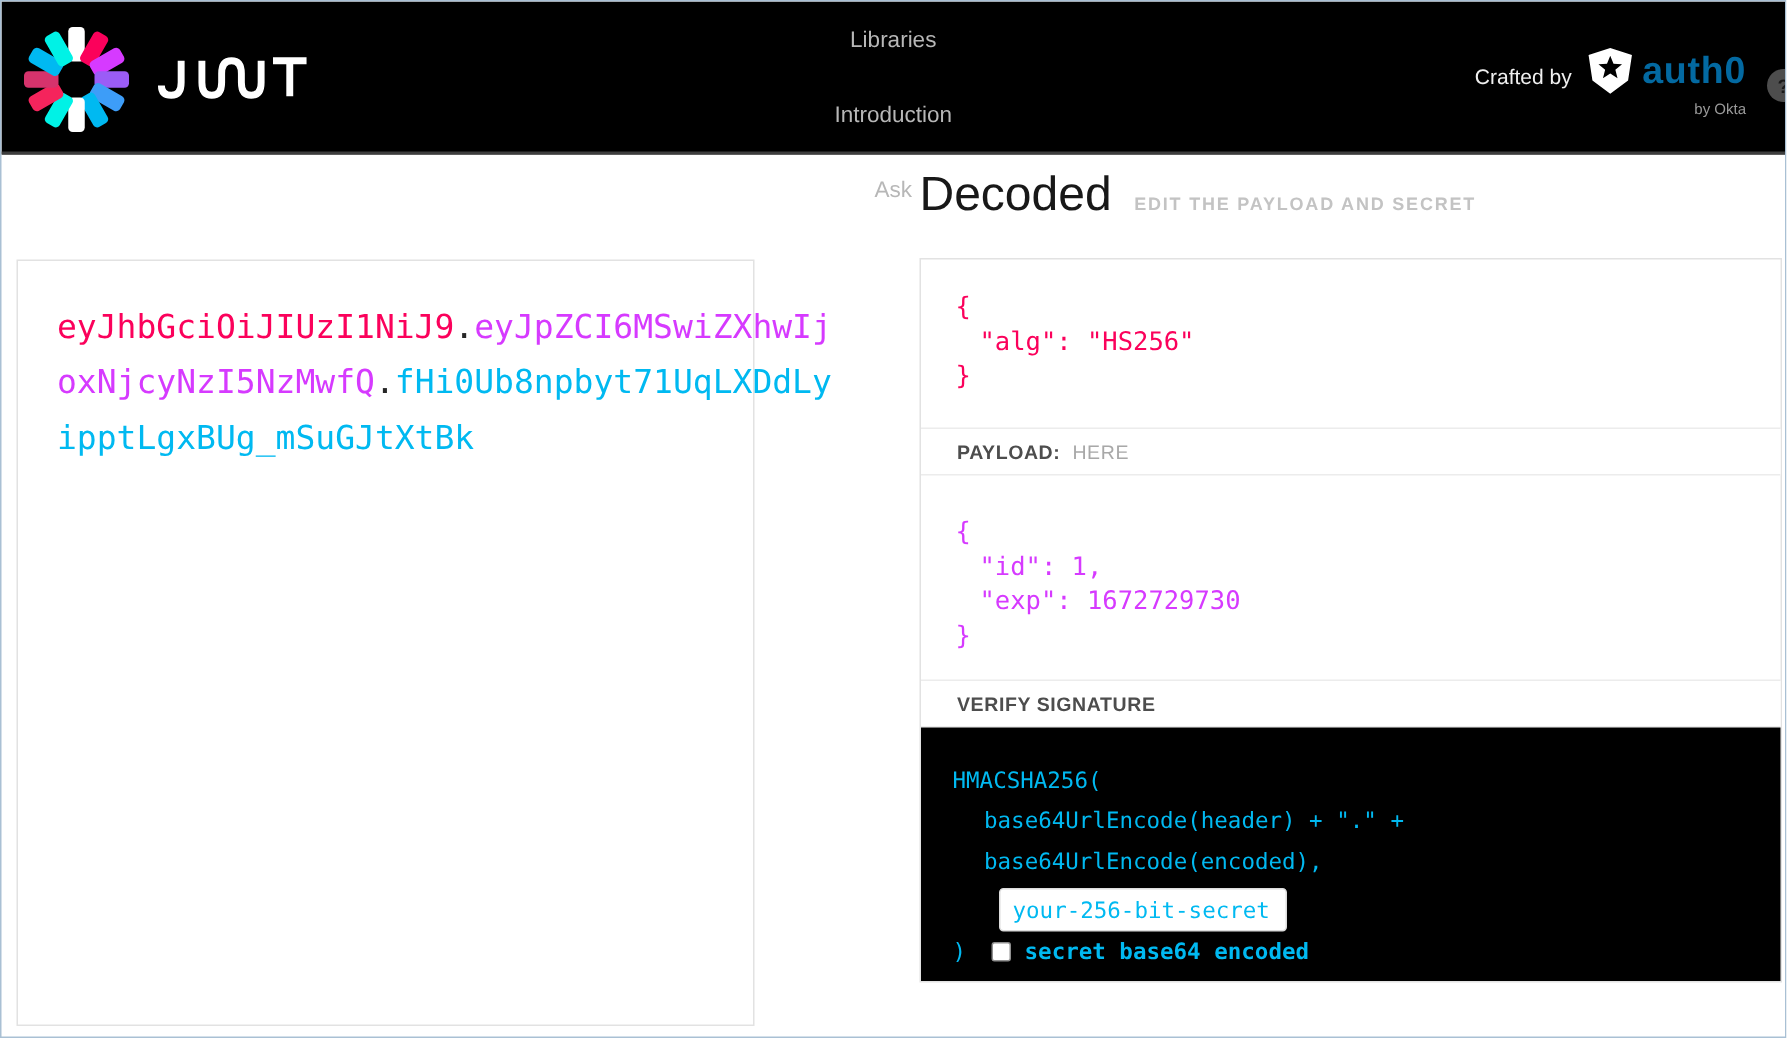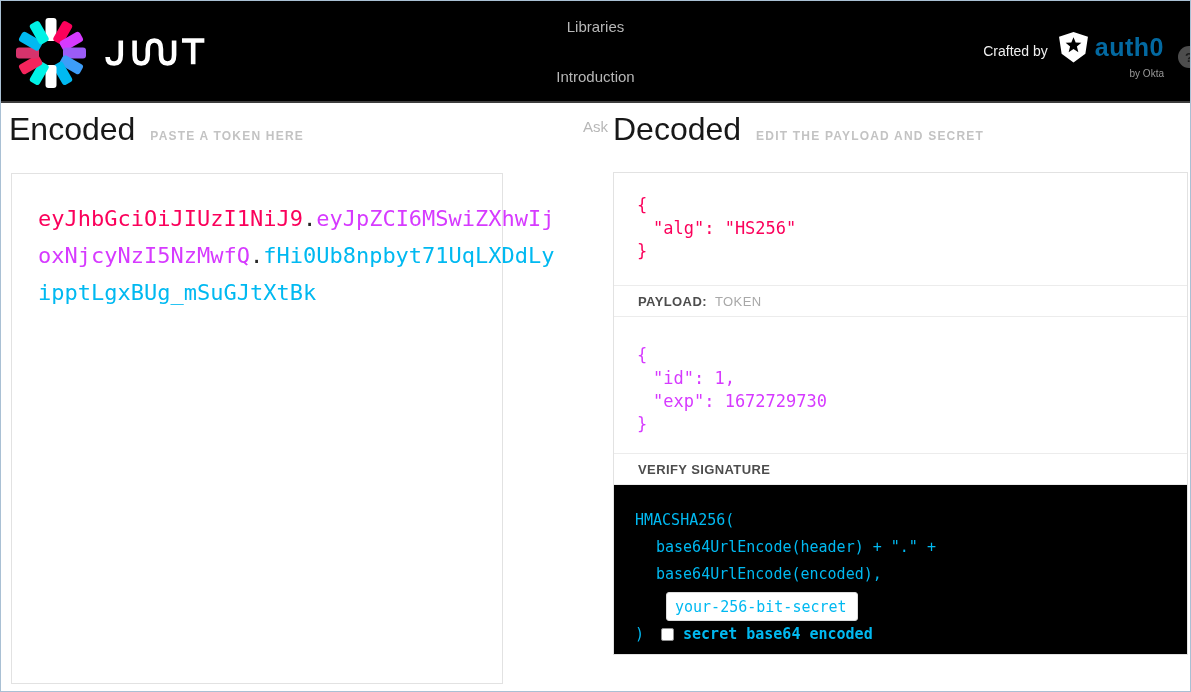--- a/index.html
+++ b/index.html
@@ -148,44 +148,40 @@
                M15,5 L17.1,10.2 L22.6,10.5 L18.3,14.1 L19.7,19.5 L15,16.5 L10.3,19.5 L11.7,14.1 L7.4,10.5 L12.9,10.2 Z"></path>
         </svg>
         <span class="auth0-text">auth0</span>
         <span class="by-okta">by Okta</span>
       </div>
     </div>
 
     <div class="help-bubble">?</div>
   </header>
 
-  <div class="title-row left">
-    <h1 class="col-title">Encoded</h1>
-    <span class="col-hint">PASTE A TOKEN HERE</span>
-  </div>
   <div class="title-row right">
     <h1 class="col-title">Decoded</h1>
     <span class="col-hint">EDIT THE PAYLOAD AND SECRET</span>
   </div>
 
   <div class="token-box">
     <div class="token-text"><span class="tok-header">eyJhbGciOiJIUzI1NiJ9</span><span class="tok-dot">.</span><span class="tok-payload">eyJpZCI6MSwiZXhwIjoxNjcyNzI5NzMwfQ</span><span class="tok-dot">.</span><span class="tok-signature">fHi0Ub8npbyt71UqLXDdLyipptLgxBUg_mSuGJtXtBk</span></div>
   </div>
 
   <div class="decoded-panel">
 
     <div class="json-area hdr">
       <div class="jline">{</div>
       <div class="jline ind">"alg": "HS256"</div>
       <div class="jline">}</div>
     </div>
 
     <div class="sec-label">
       <span class="dark">PAYLOAD:</span>
-      <span class="lite">TOKEN</span>
+      <span class="lite">HERE</span>
     </div>
     <div class="json-area pld">
       <div class="jline">{</div>
       <div class="jline ind">"id": 1,</div>
       <div class="jline ind">"exp": 1672729730</div>
       <div class="jline">}</div>
     </div>
 
     <div class="sec-label">
       <span class="dark">VERIFY SIGNATURE</span>

